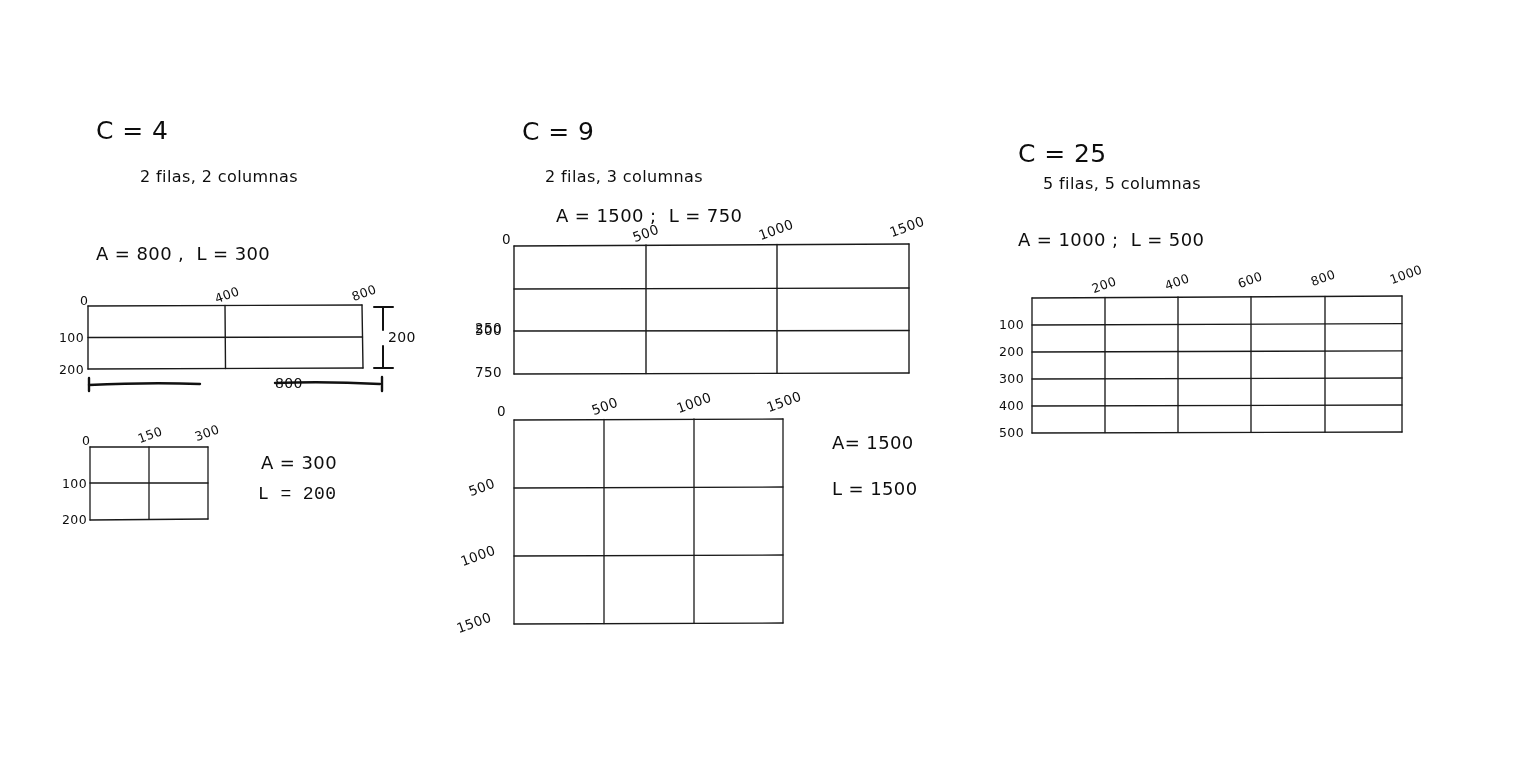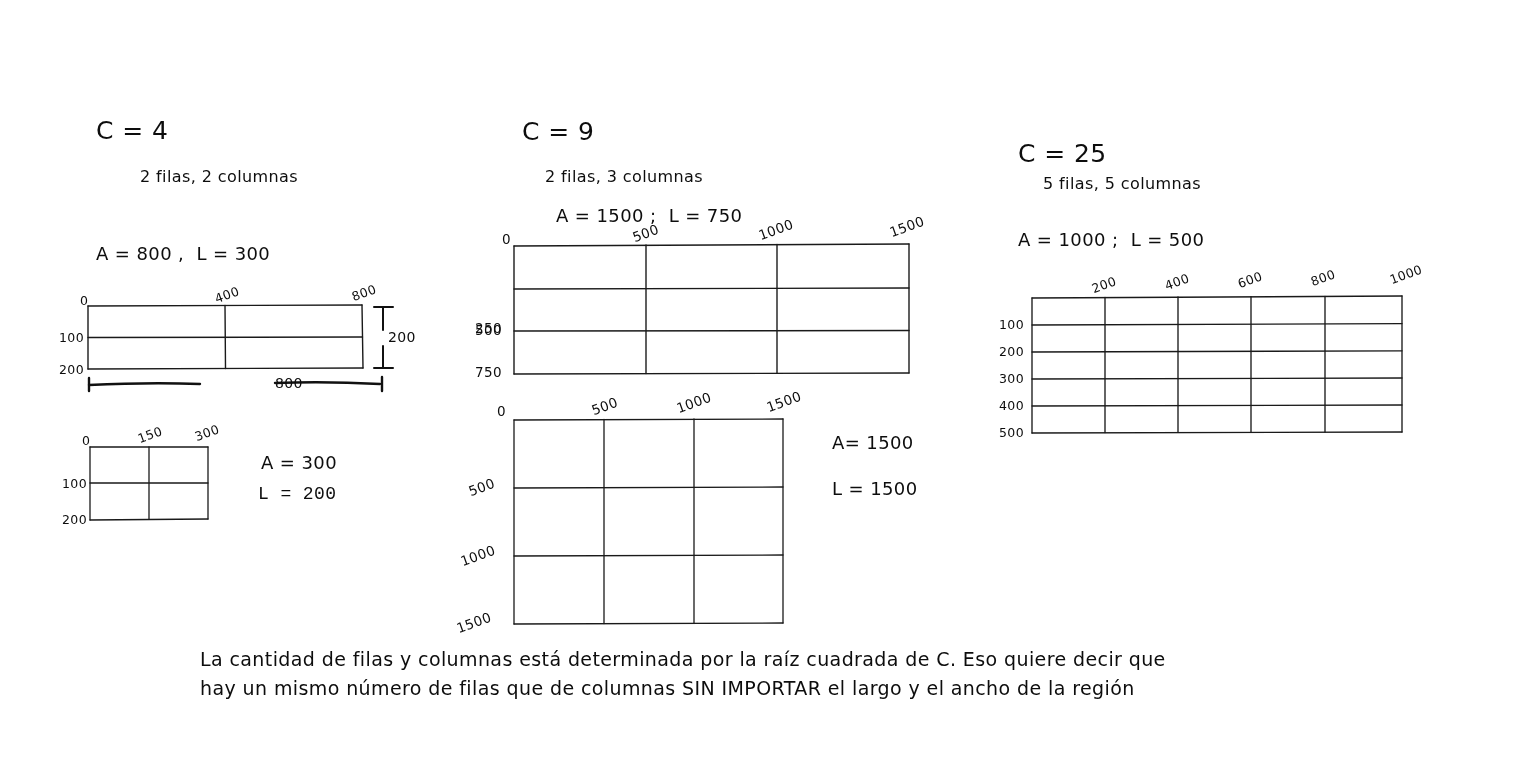--- a/index.html
+++ b/index.html
@@ -213,16 +213,14 @@
     <div class="abs txt hand tick rot-ccw" style="left:251px; top:21px;">600</div>
     <div class="abs txt hand tick rot-ccw" style="left:324px; top:19px;">800</div>
     <div class="abs txt hand tick rot-ccw" style="left:403px; top:17px;">1000</div>
     <div class="abs txt hand tick" style="left:9px; top:62px;">100</div>
     <div class="abs txt hand tick" style="left:9px; top:89px;">200</div>
     <div class="abs txt hand tick" style="left:9px; top:116px;">300</div>
     <div class="abs txt hand tick" style="left:9px; top:143px;">400</div>
     <div class="abs txt hand tick" style="left:9px; top:170px;">500</div>
   </div>
 
-  <div class="abs txt hand caption-bottom">La cantidad de filas y columnas está determinada por la raíz cuadrada de C. Eso quiere decir que
-hay un mismo número de filas que de columnas SIN IMPORTAR el largo y el ancho de la región</div>
 
 </div>
 
 </body></html>

